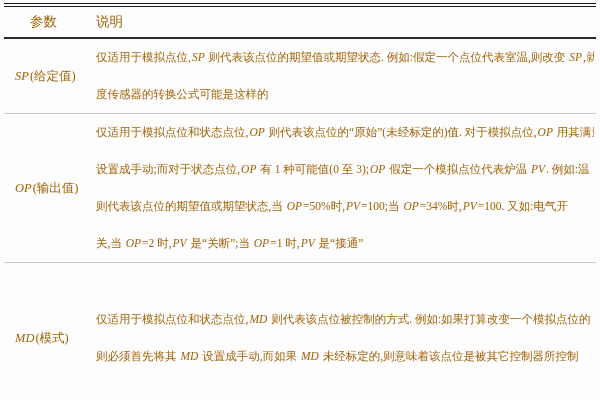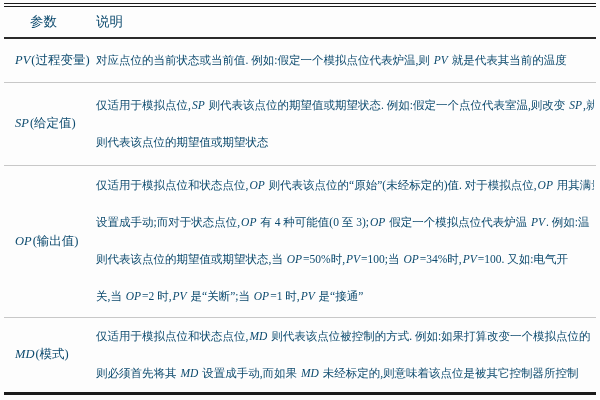--- a/index.html
+++ b/index.html
@@ -1,21 +1,21 @@
 <!DOCTYPE html>
 <html><head>
 <meta charset="utf-8">
 <style>
   html,body { margin:0; padding:0; background:#ffffff; }
   .page {
     width:600px; height:400px; box-sizing:border-box;
     padding:3px 4px 0 4px;
     background:#fdfdfd;
     font-family:"Liberation Serif","DejaVu Serif",serif;
-    color:#0c4a6e;
+    color:#a16207;
     overflow:hidden;
   }
   table.param-table {
     width:100%;
     border-collapse:collapse;
     table-layout:fixed;
     border-top:4px double #1b1b1b;
     border-bottom:3px solid #1b1b1b;
   }
   thead tr { height:33px; }
@@ -57,40 +57,34 @@
 
 <div class="page">
   <table class="param-table">
     <thead>
       <tr>
         <th class="col-param">参数</th>
         <th class="col-desc">说明</th>
       </tr>
     </thead>
     <tbody id="rows">
-  <tr class="param-row">
-    <td class="param-cell"><span class="var">PV</span><span>(过程变量)</span></td>
-    <td class="desc-cell">
-            <div class="desc-line"><span>对应点位的当前状态或当前值. 例如:假定一个模拟点位代表炉温,则 </span><span class="var">PV</span><span> 就是代表其当前的温度</span></div>
-          </td>
-  </tr>
 
   <tr class="param-row">
     <td class="param-cell"><span class="var">SP</span><span>(给定值)</span></td>
     <td class="desc-cell">
             <div class="desc-line"><span>仅适用于模拟点位,</span><span class="var">SP</span><span> 则代表该点位的期望值或期望状态. 例如:假定一个点位代表室温,则改变 </span><span class="var">SP</span><span>,就会</span></div>
-            <div class="desc-line"><span>则代表该点位的期望值或期望状态</span></div>
+            <div class="desc-line"><span>度传感器的转换公式可能是这样的</span></div>
           </td>
   </tr>
 
   <tr class="param-row">
     <td class="param-cell"><span class="var">OP</span><span>(输出值)</span></td>
     <td class="desc-cell">
             <div class="desc-line"><span>仅适用于模拟点位和状态点位,</span><span class="var">OP</span><span> 则代表该点位的“原始”(未经标定的)值. 对于模拟点位,</span><span class="var">OP</span><span> 用其满量程</span></div>
-            <div class="desc-line"><span>设置成手动;而对于状态点位,</span><span class="var">OP</span><span> 有 4 种可能值(0 至 3);</span><span class="var">OP</span><span> 假定一个模拟点位代表炉温 </span><span class="var">PV</span><span>. 例如:温</span></div>
+            <div class="desc-line"><span>设置成手动;而对于状态点位,</span><span class="var">OP</span><span> 有 1 种可能值(0 至 3);</span><span class="var">OP</span><span> 假定一个模拟点位代表炉温 </span><span class="var">PV</span><span>. 例如:温</span></div>
             <div class="desc-line"><span>则代表该点位的期望值或期望状态,当 </span><span class="var">OP</span><span>=50%时,</span><span class="var">PV</span><span>=100;当 </span><span class="var">OP</span><span>=34%时,</span><span class="var">PV</span><span>=100. 又如:电气开</span></div>
             <div class="desc-line"><span>关,当 </span><span class="var">OP</span><span>=2 时,</span><span class="var">PV</span><span> 是“关断”;当 </span><span class="var">OP</span><span>=1 时,</span><span class="var">PV</span><span> 是“接通”</span></div>
           </td>
   </tr>
 
   <tr class="param-row">
     <td class="param-cell"><span class="var">MD</span><span>(模式)</span></td>
     <td class="desc-cell">
             <div class="desc-line"><span>仅适用于模拟点位和状态点位,</span><span class="var">MD</span><span> 则代表该点位被控制的方式. 例如:如果打算改变一个模拟点位的 </span><span class="var">SP</span></div>
             <div class="desc-line"><span>则必须首先将其 </span><span class="var">MD</span><span> 设置成手动,而如果 </span><span class="var">MD</span><span> 未经标定的,则意味着该点位是被其它控制器所控制</span></div>

